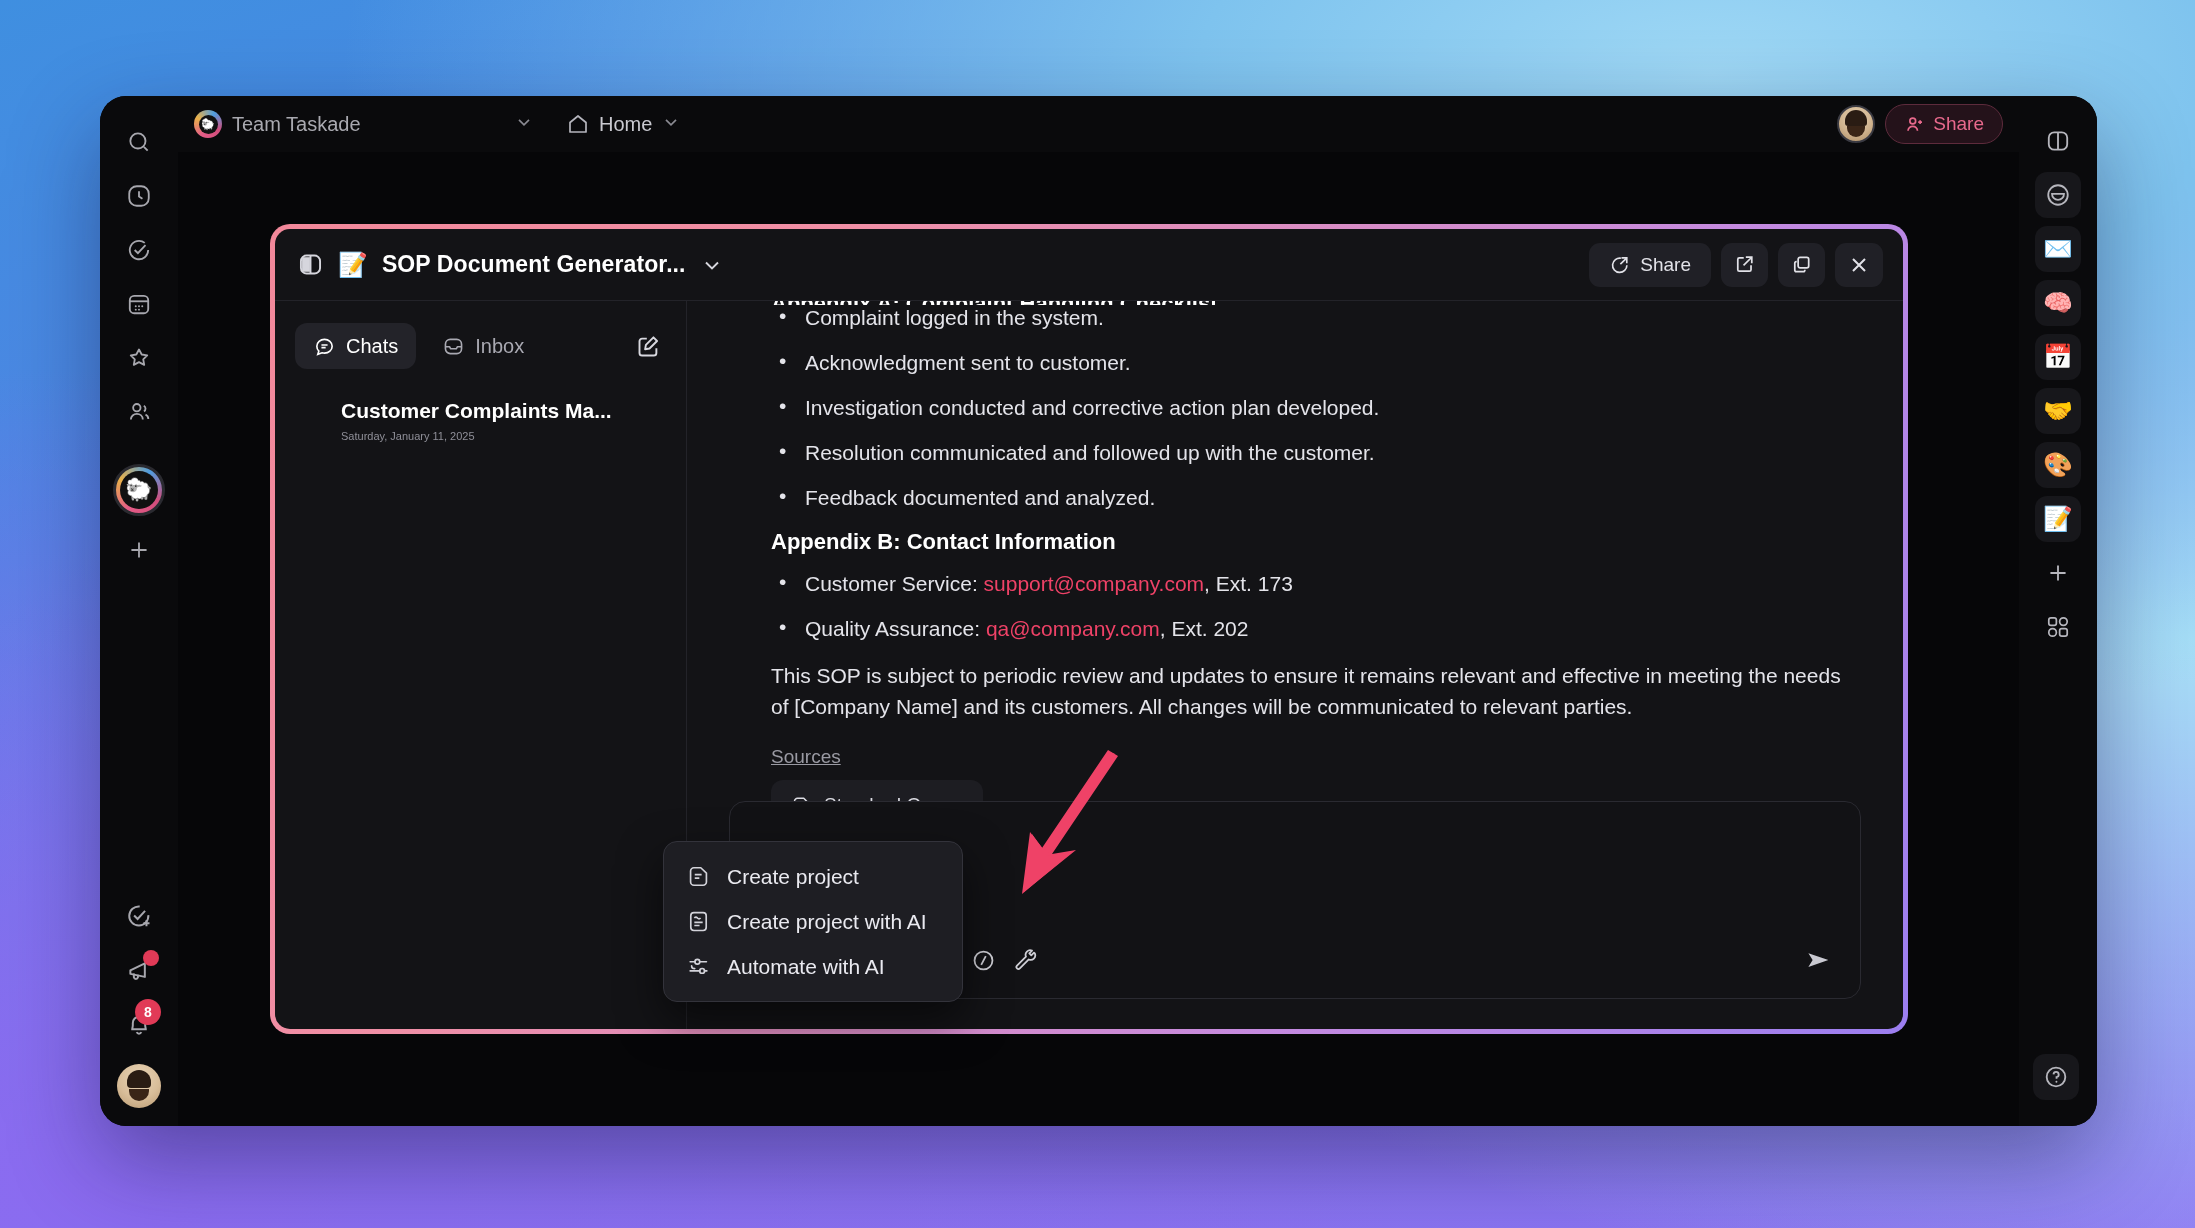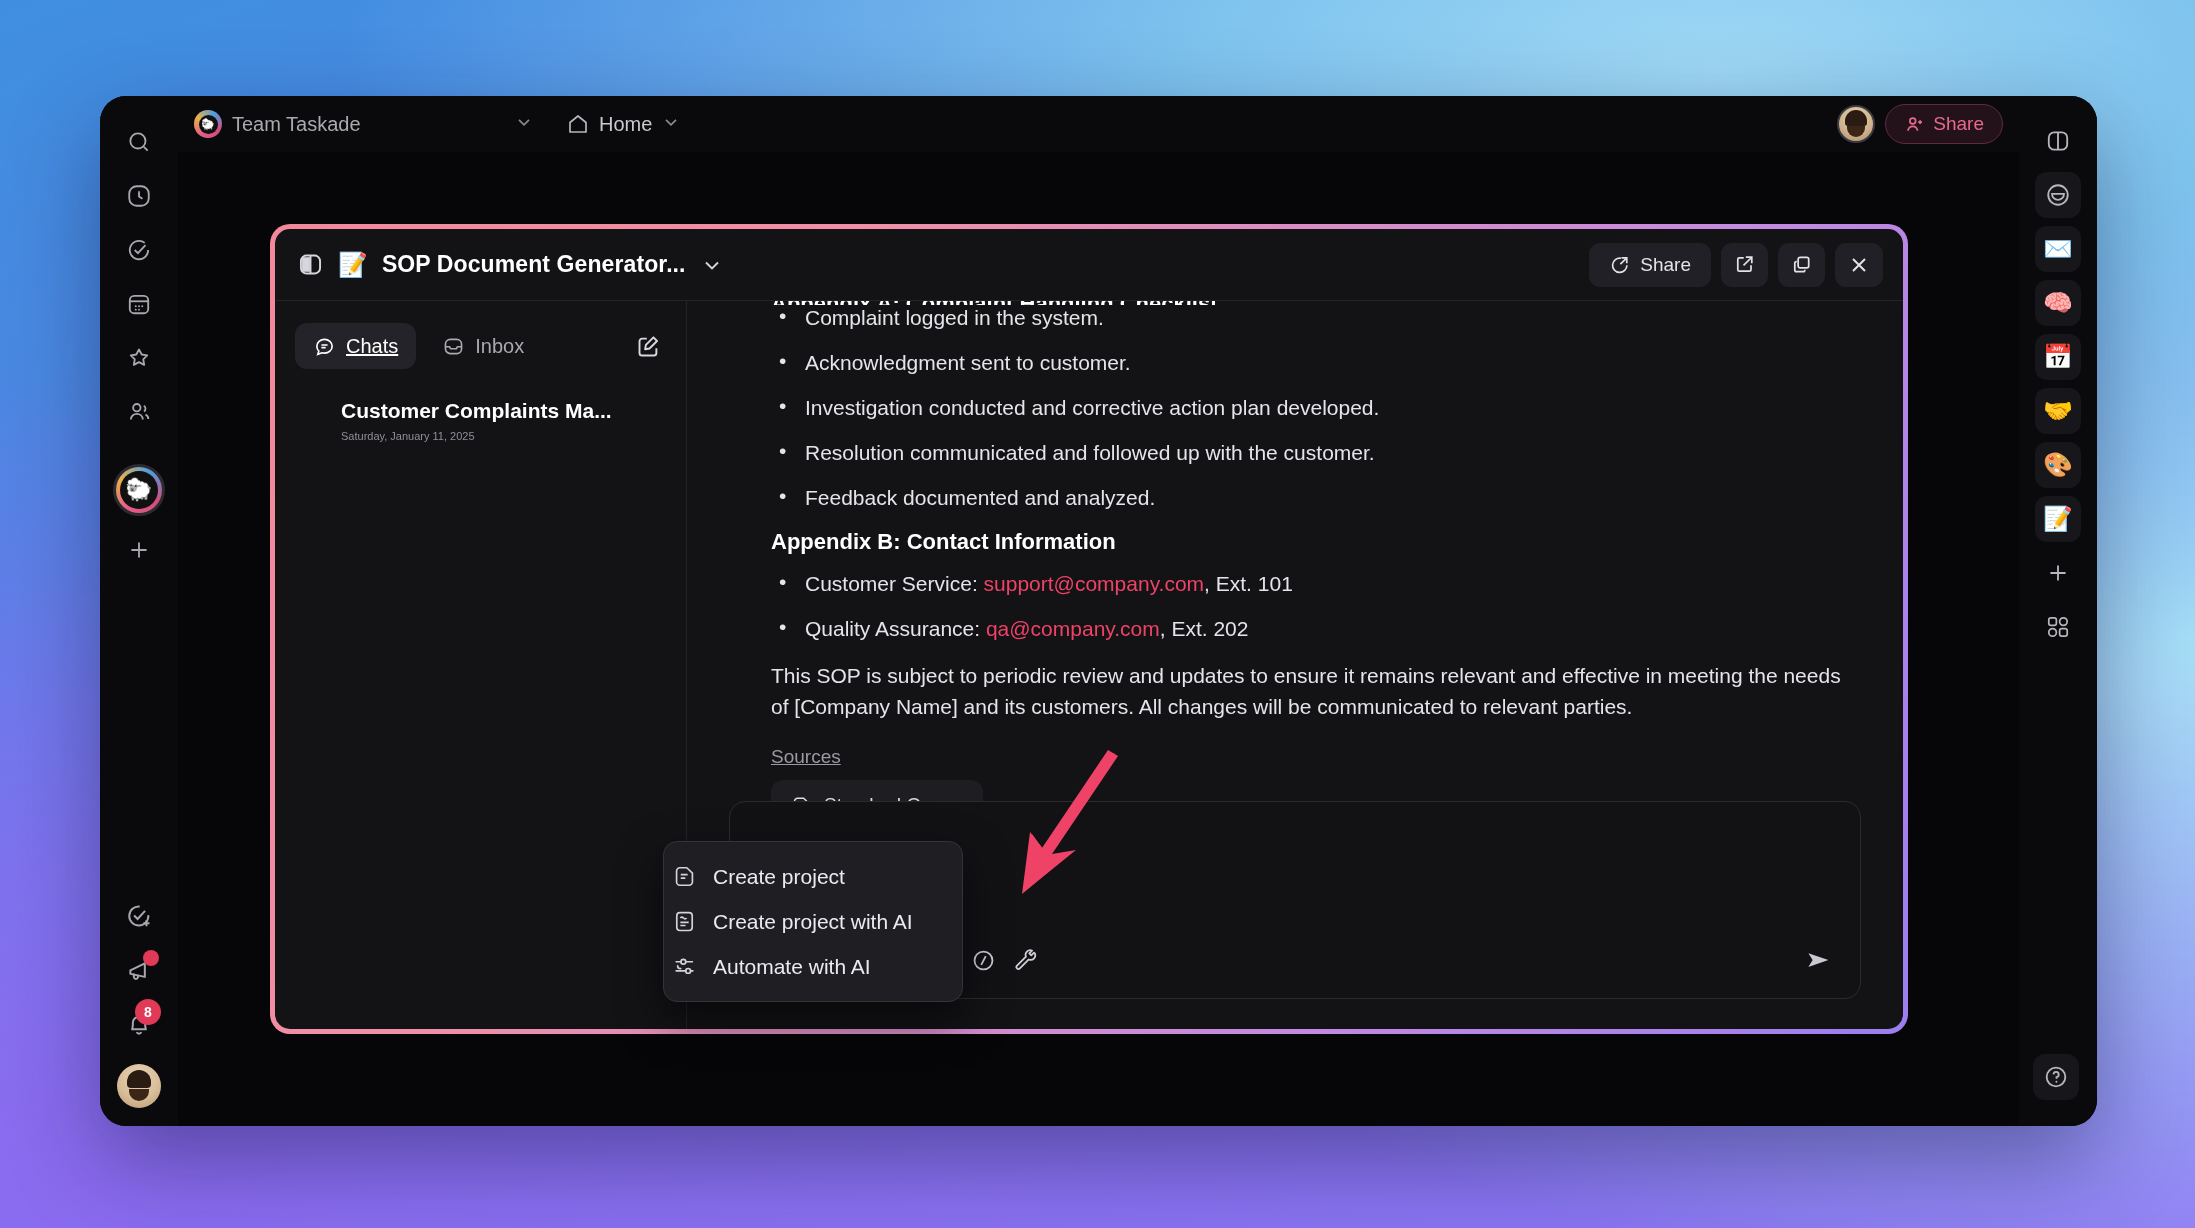--- a/index.html
+++ b/index.html
@@ -184,21 +184,21 @@
     width: 412px; flex: 0 0 412px;
     border-right: 1px solid #232329;
     padding: 22px 20px 0 20px;
   }
   .cl-tabs { display:flex; align-items:center; gap: 8px; margin-bottom: 26px; }
   .cl-tab {
     display:flex; align-items:center; gap: 10px;
     height: 46px; padding: 0 18px; border-radius: 12px;
     color: #a9a9b2; font-size: 20px;
   }
-  .cl-tab.active { background:#232329; color:#fff;text-decoration:underline; }
+  .cl-tab.active { background:#232329; color:#fff; }
   .cl-compose { margin-left:auto; color:#d8d8df; display:flex; align-items:center; padding-right: 4px; }
   .cl-item { padding: 4px 0 0 2px; margin-left: 44px; }
   .cl-item-title { color:#fff; font-size: 21px; font-weight: 700; margin-bottom: 7px; }
   .cl-item-date { color:#8f8f98; font-size: 11px; }
 
   
   .convo { flex: 1 1 auto; display:flex; flex-direction: column; min-width: 0; position: relative; justify-content: flex-end; }
   .convo-scroll {
     flex: 1 1 auto; overflow: hidden;
     padding: 0 42px 0 84px;
@@ -252,21 +252,21 @@
     width: 300px;
     background:#1e1e23;
     border: 1px solid #33333b;
     border-radius: 14px;
     padding: 12px 0;
     z-index: 20;
     box-shadow: 0 18px 44px rgba(0,0,0,.55);
   }
   .ctx-item {
     display:flex; align-items:center; gap: 16px;
-    padding: 10px 8px; color:#eaeaf0; font-size: 21px;
+    padding: 10px 22px; color:#eaeaf0; font-size: 21px;
   }
   .ctx-item .ci { color:#d3d3da; display:flex; align-items:center; }
 
   
   .arrow { position:absolute; left: 980px; top: 750px; z-index: 30; pointer-events:none; }
 
   
   .help-fab {
     position: absolute; right: 18px; bottom: 26px;
     width: 46px; height: 46px; border-radius: 12px;
@@ -547,21 +547,21 @@
               <li>Complaint logged in the system.</li>
               <li>Acknowledgment sent to customer.</li>
               <li>Investigation conducted and corrective action plan developed.</li>
               <li>Resolution communicated and followed up with the customer.</li>
               <li>Feedback documented and analyzed.</li>
             </ul>
 
             <h3>Appendix B: Contact Information</h3>
 
             <ul>
-              <li><span>Customer Service: </span><span class="lnk">support@company.com</span><span>, Ext. 101</span></li>
+              <li><span>Customer Service: </span><span class="lnk">support@company.com</span><span>, Ext. 173</span></li>
               <li><span>Quality Assurance: </span><span class="lnk">qa@company.com</span><span>, Ext. 202</span></li>
             </ul>
 
             <p>This SOP is subject to periodic review and updates to ensure it remains relevant and effective in meeting the needs of [Company Name] and its customers. All changes will be communicated to relevant parties.</p>
 
             <div class="sources-label">Sources</div>
             <div class="source-chip">
               <span style="display:flex;">
                 <svg width="21" height="21" viewBox="0 0 24 24" fill="none" stroke="currentColor" stroke-width="1.7" stroke-linejoin="round">
                     <path d="M14.6 3.8H7.4A3.4 3.4 0 0 0 4 7.2v9.6a3.4 3.4 0 0 0 3.4 3.4h9.2a3.4 3.4 0 0 0 3.4-3.4V9.2z"></path>

